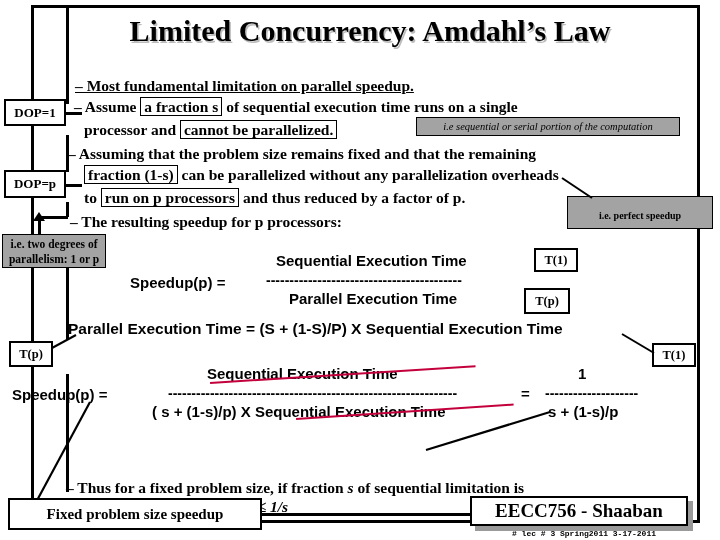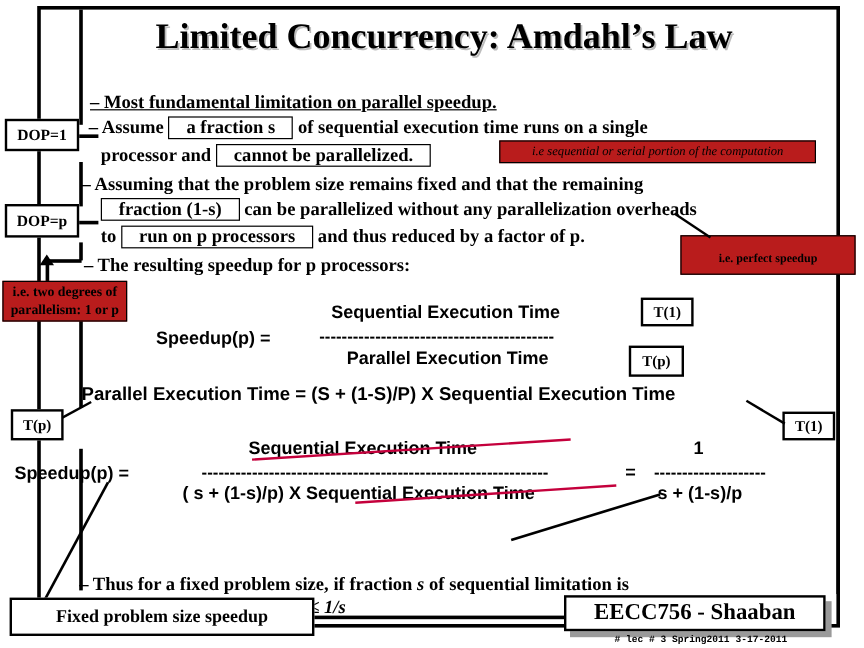--- a/index.html
+++ b/index.html
@@ -28,27 +28,27 @@
 
   
   .bul{
     position:absolute;
     font-family:"Liberation Serif", serif;
     font-weight:bold;color:#000;
     font-size:15.5px;line-height:20px;
     white-space:nowrap;
   }
   .boxed{
-    border:1.6px solid #000;padding:0 14px;display:inline-block;
+    border:1.6px solid #000;padding:0 3px;display:inline-block;
     line-height:17px;
   }
 
   
   .callout{
-    position:absolute;border:1.7px solid #000;background:#b91c1c;
+    position:absolute;border:1.7px solid #000;background:#a3a3a3;
     font-family:"Liberation Serif", serif;font-weight:bold;
     color:#000;box-sizing:border-box;text-align:center;
   }
   .callout.ital{font-style:italic;font-weight:normal;}
 
   .tbox{
     position:absolute;border:2.2px solid #000;background:#fff;
     font-family:"Liberation Serif", serif;font-weight:bold;
     font-size:13px;color:#000;box-sizing:border-box;
     display:flex;align-items:center;justify-content:center;

